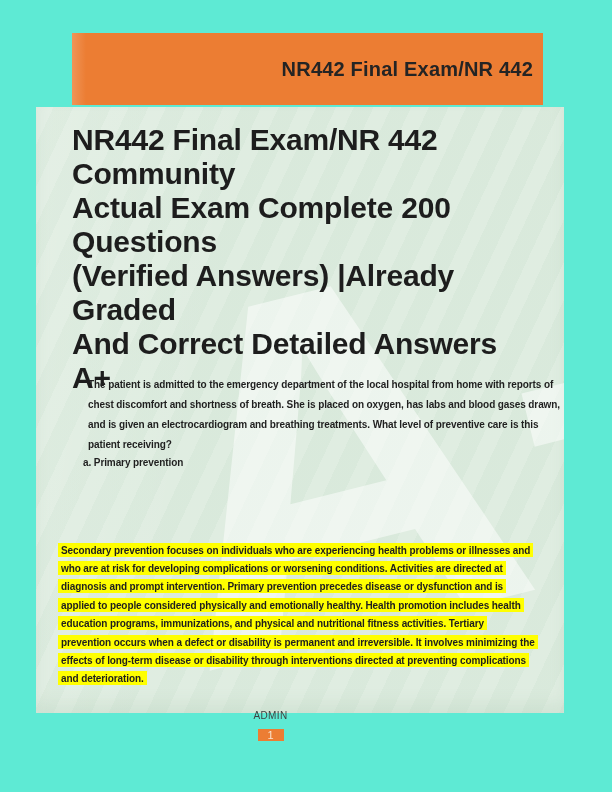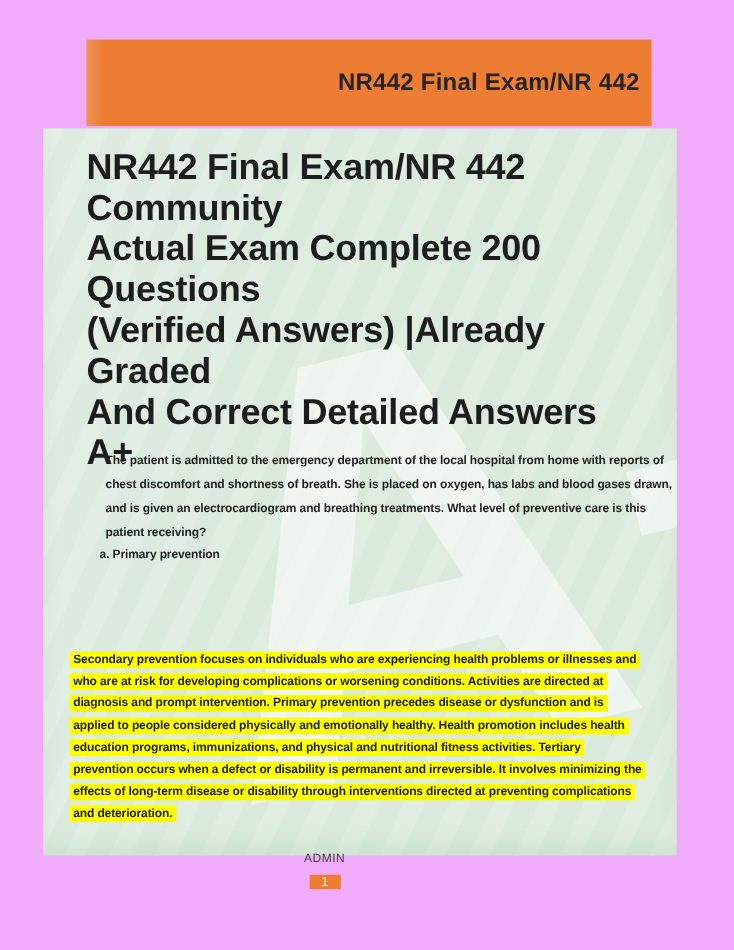--- a/index.html
+++ b/index.html
@@ -3,21 +3,21 @@
 <meta charset="utf-8">
 <style>
   html,body{margin:0;padding:0;}
   body{
     width:612px;height:792px;
     background:#ffffff;
     font-family:"Liberation Sans","DejaVu Sans",sans-serif;
     position:relative;
     overflow:hidden;
   }
-  .page{position:absolute;inset:0;width:612px;height:792px;background:#f0abfc;}
+  .page{position:absolute;inset:0;width:612px;height:792px;background:#5eead4;}
 
   
   .banner{
     position:absolute;left:72px;top:33px;width:471px;height:72px;
     background:#EC7D33;
     display:flex;flex-direction:column;justify-content:center;align-items:flex-end;
     padding-right:10px;box-sizing:border-box;
     background-image:linear-gradient(90deg, rgba(255,255,255,0.18) 0px, rgba(255,255,255,0) 14px);
   }
   .banner div{

